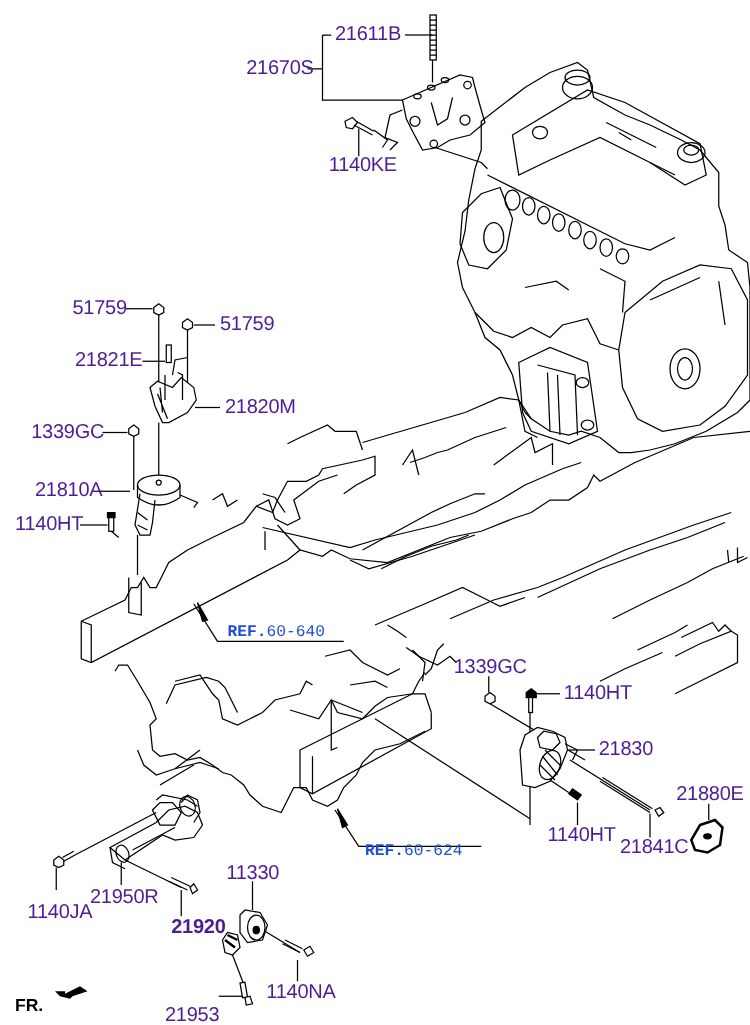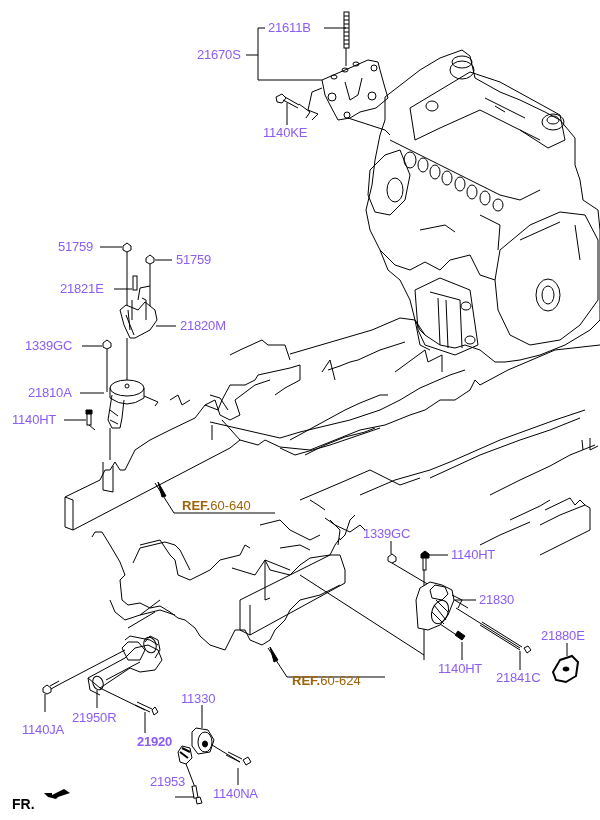--- a/index.html
+++ b/index.html
@@ -1,22 +1,22 @@
 <!DOCTYPE html>
 <html><head>
 <meta charset="utf-8">
 <style>
   html, body { margin:0; padding:0; background:#ffffff; }
   body { width:600px; height:820px; overflow:hidden; position:relative;
          font-family:"Liberation Sans", sans-serif; }
   #canvas { position:absolute; left:0; top:0; width:600px; height:820px; }
-  .lbl { position:absolute; font-size:13px; color:#8b5cf6; white-space:nowrap; line-height:14px;
+  .lbl { position:absolute; font-size:16px; color:#4c1d95; white-space:nowrap; line-height:14px;
          font-family:"Liberation Sans", sans-serif; letter-spacing:-0.2px; }
-  .ref { position:absolute; font-size:13px; color:#a16207; white-space:nowrap; line-height:14px;
-         font-family:Liberation Sans, sans-serif; }
+  .ref { position:absolute; font-size:13px; color:#1d4ed8; white-space:nowrap; line-height:14px;
+         font-family:Liberation Mono, monospace; }
   .ref b { font-weight:bold; }
   .fr { position:absolute; left:12px; top:796px; font-size:14px; font-weight:bold;
         font-family:"Liberation Sans", sans-serif; }
 </style>
 </head>
 <body>
 
 <svg id="canvas" viewBox="0 0 600 820" xmlns="http://www.w3.org/2000/svg" fill="none" stroke="#000" stroke-width="1">
 
   <g>
@@ -288,16 +288,16 @@
   <b>REF.</b><span>60-624</span>
 </div>
 
 <div class="lbl" style="left:438px;top:662px;">1140HT</div>
 <div class="lbl" style="left:496px;top:671px;">21841C</div>
 
 <div class="lbl" style="left:22px;top:723px;text-align:right;">1140JA</div>
 <div class="lbl" style="left:72px;top:711px;">21950R</div>
 <div class="lbl" style="left:137px;top:735px;font-weight:bold;">21920</div>
 <div class="lbl" style="left:181px;top:692px;">11330</div>
-<div class="lbl" style="left:132px;top:775px;margin-left:18px;">21953</div>
+<div class="lbl" style="left:132px;top:806px;">21953</div>
 <div class="lbl" style="left:213px;top:787px;">1140NA</div>
 
 <div class="fr">FR.</div>
 
 </body></html>

